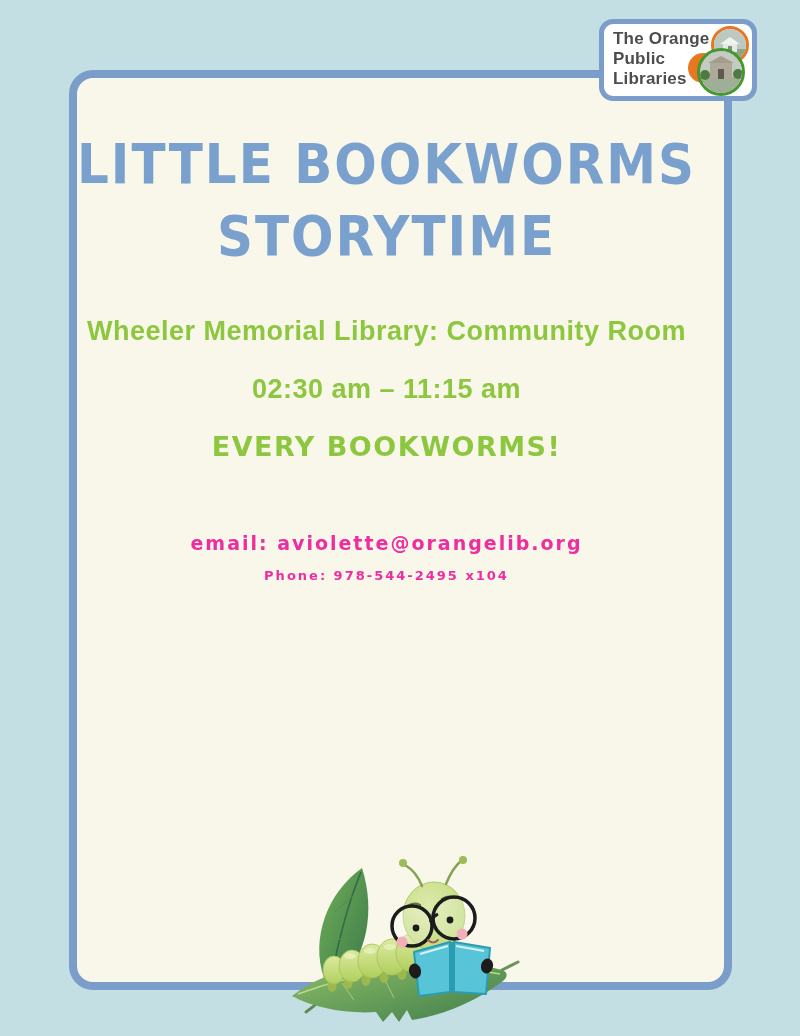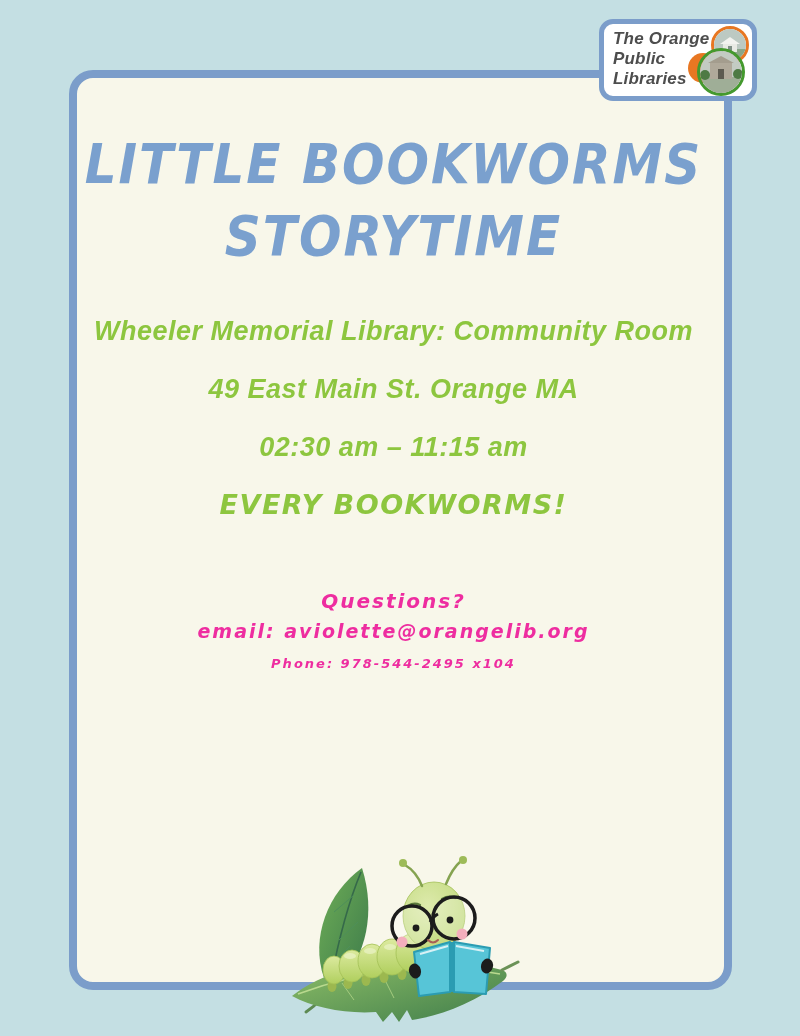--- a/index.html
+++ b/index.html
@@ -2,21 +2,21 @@
 <html><head>
 <meta charset="utf-8">
 <style>
   html,body { margin:0; padding:0; }
   body {
     width:800px; height:1036px;
     background:#c4dfe3;
     font-family:"DejaVu Sans", sans-serif;
     overflow:hidden;
   }
-  .page { position:relative; width:800px; height:1036px;font-style:italic; }
+  .page { position:relative; width:800px; height:1036px; }
 
   
   .card {
     position:absolute; left:69px; top:70px;
     width:647px; height:904px;
     background:#f8f7ea;
     border:8px solid #7b9dca;
     border-radius:24px;
     z-index:1;
   }
@@ -41,21 +41,21 @@
     width:30px; height:30px; border-radius:50%;
     background:#e87722;
   }
   .logo-photo { position:absolute; border-radius:50%; overflow:hidden; }
   .logo-photo.p1 { left:107px; top:2px;  width:32px; height:32px; border:3px solid #e87722; }
   .logo-photo.p2 { left:93px;  top:24px; width:42px; height:42px; border:3px solid #44992e; }
   .logo-photo svg { display:block; }
 
   
   .content {
-    position:absolute; left:70px; top:78px; width:647px;
+    position:absolute; left:63px; top:78px; width:647px;
     text-align:center; z-index:2;
   }
   .title {
     margin:50px 0 0 0;
     color:#7aa0ce; font-weight:800;
     font-size:50px; line-height:64px; letter-spacing:2px;
     transform:scaleY(1.12); transform-origin:50% 0;
   }
   .intro { margin-top:48px; color:#ee2da0; font-weight:800; }
   .intro .l1, .intro .l2 { font-size:29px; line-height:46px; letter-spacing:3px; }
@@ -116,27 +116,25 @@
 
   <div class="content">
     <h1 class="title">
       <span style="display:block">LITTLE BOOKWORMS</span>
       <span style="display:block">STORYTIME</span>
     </h1>
 
 
     <div class="details">
       <div class="ln">Wheeler Memorial Library: Community Room</div>
-      <div class="ln">49 East Main St. Orange MA</div>
       <div class="ln">02:30 am – 11:15 am</div>
       <div class="sched">EVERY BOOKWORMS!</div>
     </div>
 
     <div class="contact">
-      <div class="q">Questions?</div>
       <div class="e">email: aviolette@orangelib.org</div>
       <div class="p">Phone: 978-544-2495 x104</div>
     </div>
   </div>
 
   <svg class="bookworm" viewBox="0 0 272 186">
     <defs>
       <linearGradient id="gLeaf" x1="0" y1="0" x2="1" y2="1">
         <stop offset="0" stop-color="#6fae57"></stop>
           <stop offset="1" stop-color="#3c7a4a"></stop>

